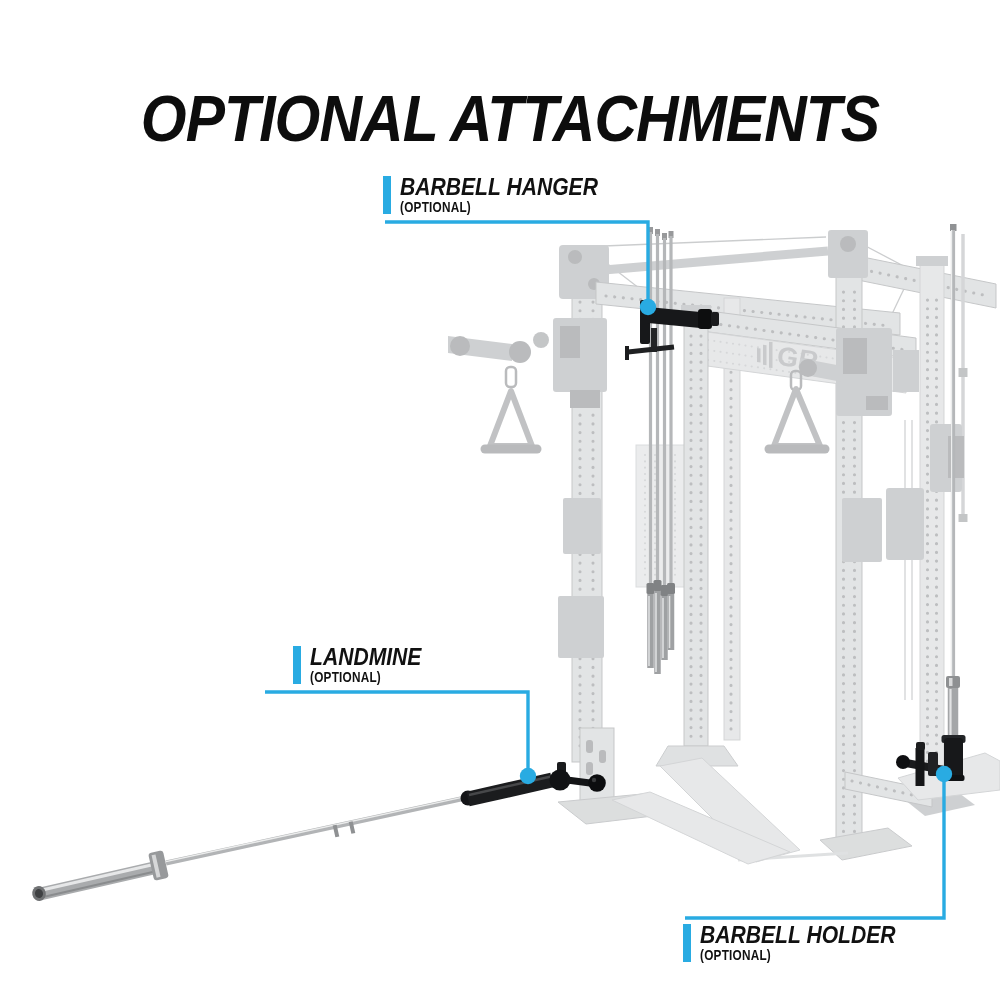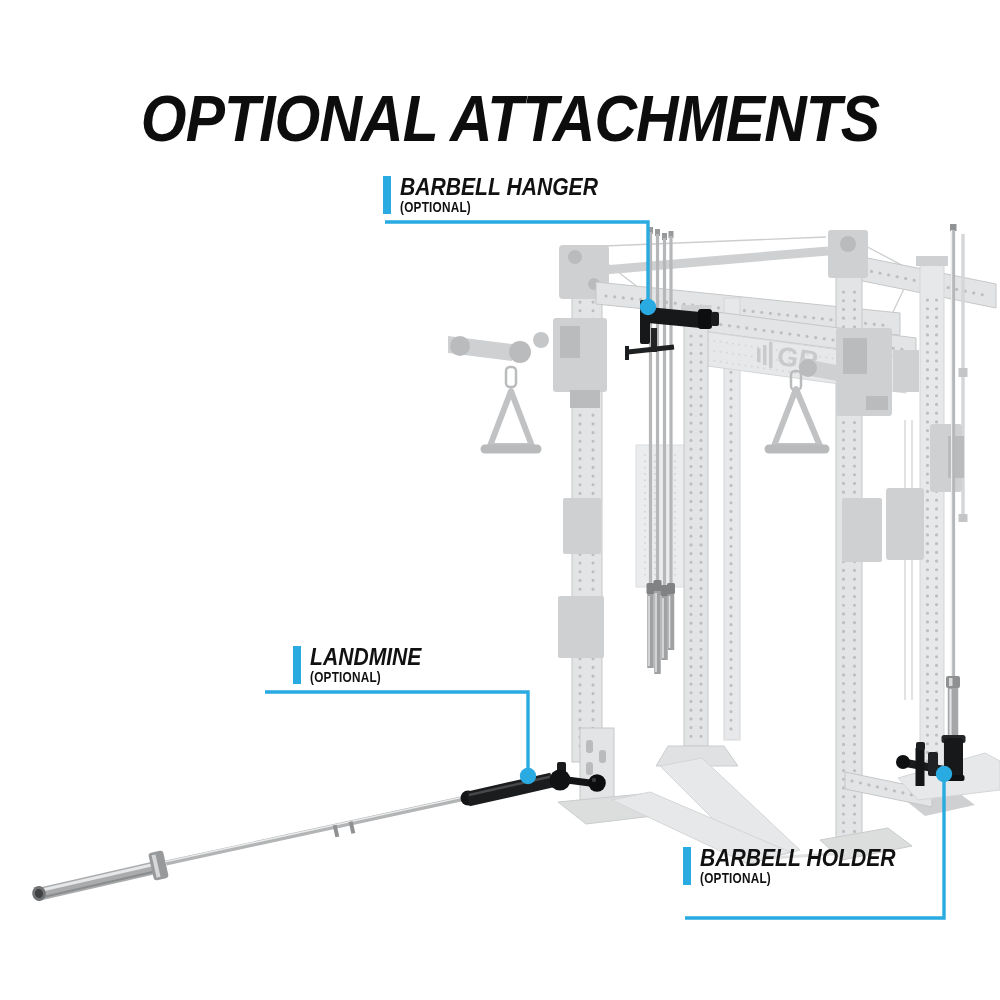--- a/index.html
+++ b/index.html
@@ -28,21 +28,21 @@
   .callout .label{
     font-size:24px;font-weight:bold;font-style:italic;line-height:21px;
     color:var(--label);transform:scaleX(0.88);transform-origin:left top;white-space:nowrap;
   }
   .callout .sub{
     font-size:15.5px;font-weight:bold;line-height:14px;margin-top:3px;letter-spacing:.3px;
     color:var(--label);transform:scaleX(0.76);transform-origin:left top;white-space:nowrap;
   }
   #co-hanger{left:383px;top:176px;}
   #co-landmine{left:263px;top:646px;margin-left:30px;}
-  #co-holder{left:683px;top:847px;}
+  #co-holder{left:683px;top:924px;}
   .acc-s{stroke:var(--accent);}
   .acc-f{fill:var(--accent);}
   .blk{fill:var(--black);}
   .chr-s{stroke:var(--chrome);}
   .cable{stroke:#bfc1c3;stroke-width:1.3;fill:none;}
   .dots{stroke:#adafb1;stroke-width:3.1;stroke-linecap:round;stroke-dasharray:0.1 8.6;fill:none;}
   .fdots{stroke:#ccced0;stroke-width:2;stroke-linecap:round;stroke-dasharray:0.1 6.2;fill:none;}
   .faceL{fill:#dcdedf;stroke:#b7b9bb;stroke-width:1;}
   .faceXL{fill:#e2e3e4;stroke:#c9cbcd;stroke-width:1;}
   .faceM{fill:#c3c5c7;}

